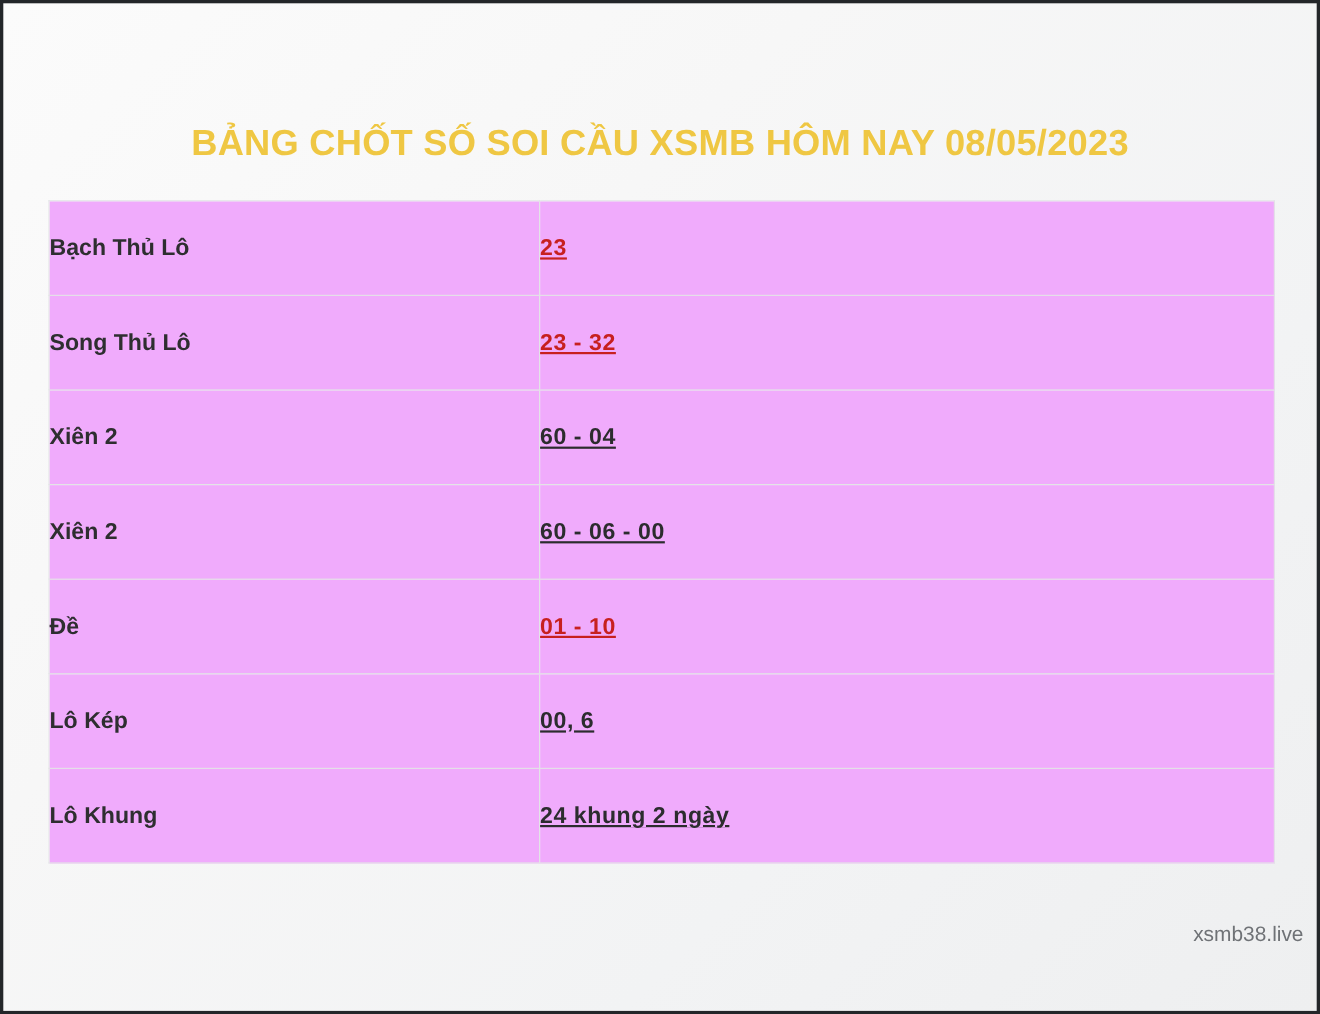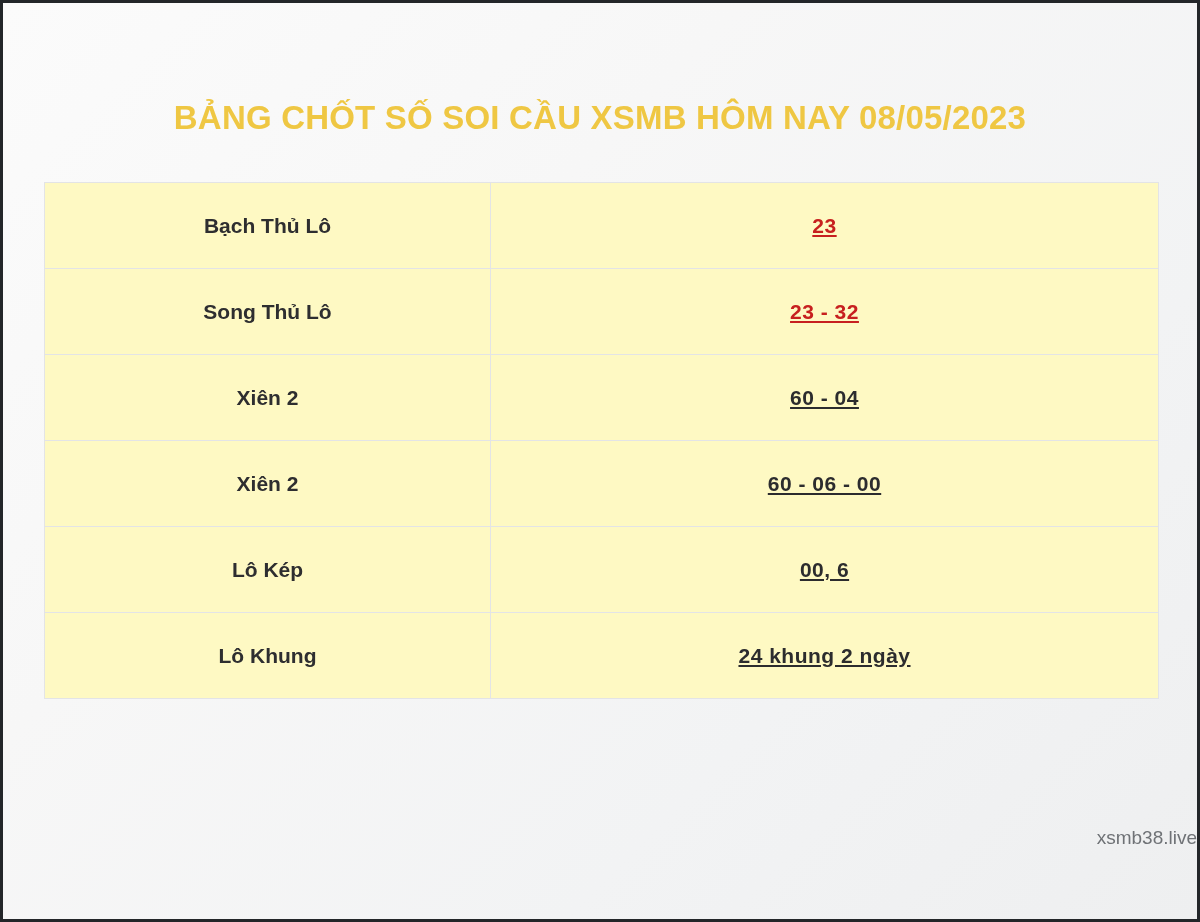--- a/index.html
+++ b/index.html
@@ -1,15 +1,15 @@
 <!DOCTYPE html>
 <html><head>
 <meta charset="utf-8">
 <style>
-  * { margin: 0; padding: 0; box-sizing: border-box; }
+  * { margin: 0; padding: 12px; box-sizing: border-box; }
 
   html, body {
     width: 1200px;
     height: 922px;
     overflow: hidden;
   }
 
   body {
     font-family: "Liberation Sans", sans-serif;
     background: #232629;
@@ -50,22 +50,22 @@
     table-layout: fixed;
     background: #ffffff;
   }
 
   #board tr {
     height: 86px;
   }
 
   #board td {
     border: 1px solid #e3e4e6;
-    background: #fef9c3;
-    text-align: center;
+    background: #f0abfc;
+    text-align: left;
     vertical-align: middle;
     padding: 0;
     margin-left: 48px;
   }
 
   td.label-cell {
     width: 446px;
     font-size: 21px;
     font-weight: bold;
     color: #2e2e30;
@@ -118,20 +118,24 @@
       <tr>
         <td class="label-cell">Xiên 2</td>
         <td class="value-cell">60 - 04</td>
       </tr>
 
       <tr>
         <td class="label-cell">Xiên 2</td>
         <td class="value-cell">60 - 06 - 00</td>
       </tr>
 
+      <tr>
+        <td class="label-cell">Đề</td>
+        <td class="value-cell red">01 - 10</td>
+      </tr>
 
       <tr>
         <td class="label-cell">Lô Kép</td>
         <td class="value-cell">00, 6</td>
       </tr>
 
       <tr>
         <td class="label-cell">Lô Khung</td>
         <td class="value-cell">24 khung 2 ngày</td>
       </tr>

